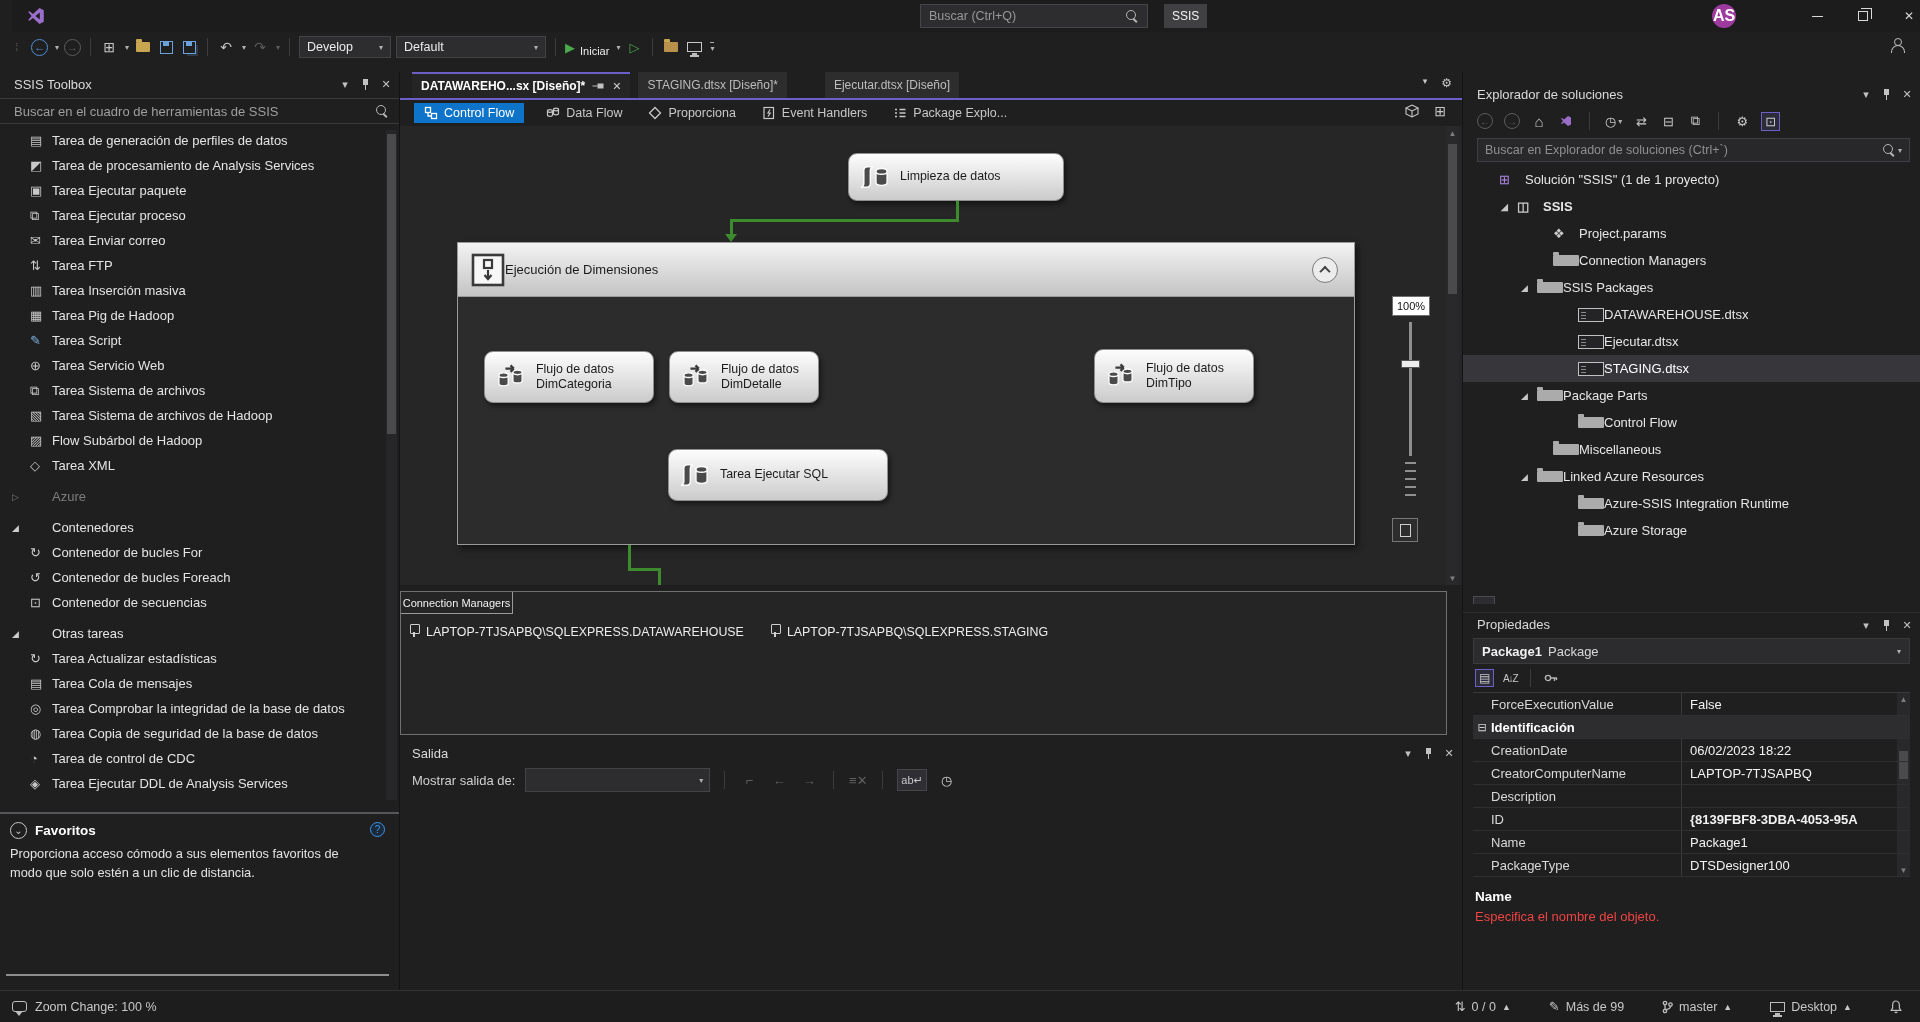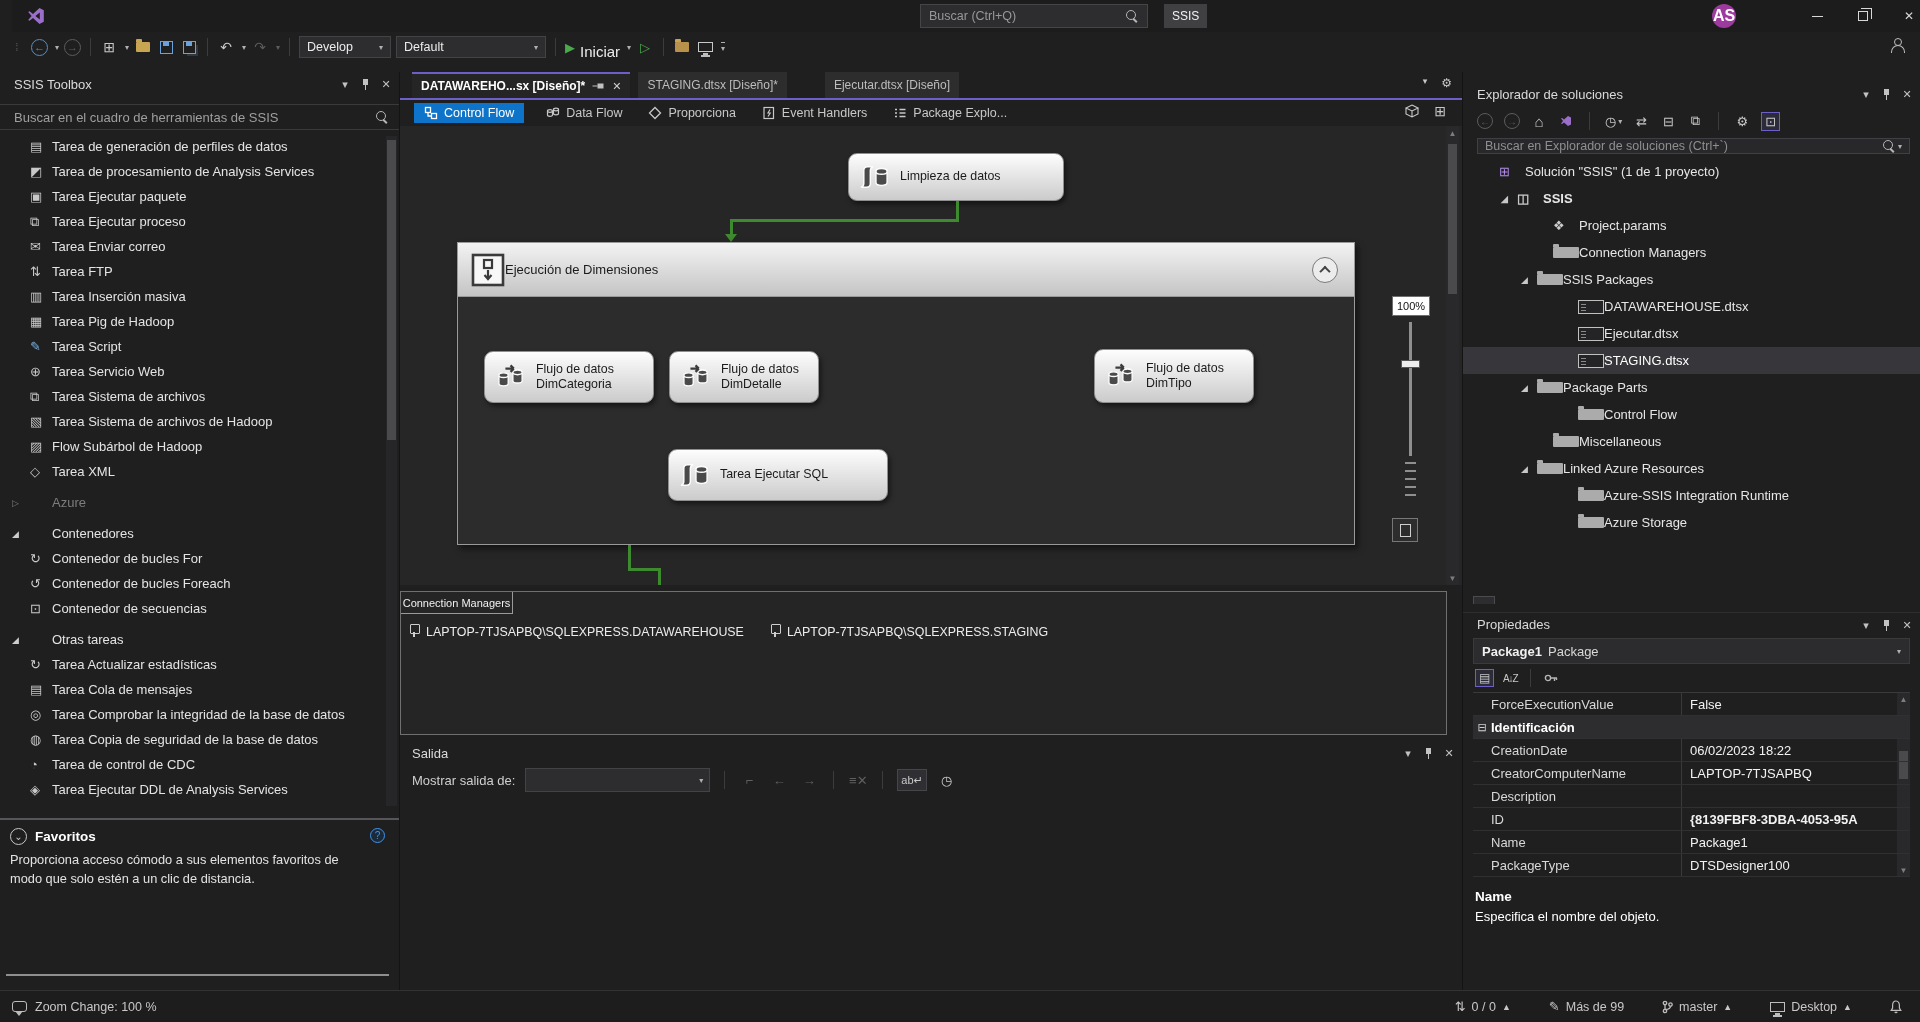--- a/index.html
+++ b/index.html
@@ -53,21 +53,21 @@
   .phead{height:24px;display:flex;align-items:center;position:relative;color:#dadada;font-size:13px;}
   .pbtns{position:absolute;right:6px;top:0;height:24px;display:flex;align-items:center;gap:9px;color:#c2c2c2;}
   .pbtn{font-size:11px;display:inline-flex;align-items:center;justify-content:center;width:14px;}
   .pin{width:9px;height:12px;position:relative;display:inline-block;}
   .pin::before{content:"";position:absolute;left:2px;top:1px;width:5px;height:6px;background:#c2c2c2;}
   .pin::after{content:"";position:absolute;left:4px;top:7px;width:1px;height:5px;background:#c2c2c2;}
 
   
   .tbx-head{padding-left:14px;}
   .tbx-search{height:26px;border-top:1px solid #3a3a3c;border-bottom:1px solid #3a3a3c;display:flex;align-items:center;
-              color:#9f9f9f;font-size:13px;padding:0 10px 0 14px;position:relative;margin-top:8px;}
+              color:#9f9f9f;font-size:13px;padding:0 10px 0 14px;position:relative;margin-top:2px;}
   .tbx-search .lbl{flex:1;}
   .mag{width:13px;height:13px;position:relative;display:inline-block;}
   .mag::before{content:"";position:absolute;left:0;top:0;width:8px;height:8px;border:1.5px solid #b5b5b5;border-radius:50%;}
   .mag::after{content:"";position:absolute;left:8px;top:8px;width:5px;height:1.6px;background:#b5b5b5;transform:rotate(45deg);transform-origin:0 0;}
   .tbx-list{position:relative;height:688px;overflow:hidden;padding-top:4px;}
   .tbx-row{display:flex;align-items:center;height:25px;color:#e4e4e4;font-size:13px;white-space:nowrap;overflow:hidden;max-width:382px;}
   .tbx-row .js-exp{display:none;}
   .tbx-row.group{margin-top:6px;}
   .tbx-row.group .js-exp{display:inline-flex;width:18px;font-size:9px;color:#cdcdcd;}
   .tbx-row.muted{color:#7d7d7d;}
@@ -141,21 +141,21 @@
   .oico{min-width:20px;height:22px;display:inline-flex;align-items:center;justify-content:center;font-size:13px;color:#5f5f5f;}
   .oico.on{color:#c8c8c8;}
   .outbody{flex:1;background:#1f1f1f;}
 
   
   .solexp{height:532px;display:flex;flex-direction:column;position:relative;}
   .setoolbar{height:30px;display:flex;align-items:center;gap:11px;padding-left:14px;color:#c8c8c8;}
   .seico{display:inline-flex;align-items:center;justify-content:center;font-size:13px;min-width:16px;}
   .seico.dis{color:#5c5c5c;}
   .seico.sel{border:1px solid #6c5fc7;padding:1px 3px;background:#2b2b3a;}
-  .sesearch{height:16px;margin:2px 10px 4px 14px;background:#28282a;border:1px solid #3f3f46;display:flex;align-items:center;
+  .sesearch{height:24px;margin:2px 10px 4px 14px;background:#28282a;border:1px solid #3f3f46;display:flex;align-items:center;
             color:#8f8f8f;font-size:12.5px;padding:0 7px;}
   .sesearch .lbl{flex:1;}
   .tree{flex:1;position:relative;overflow:hidden;}
   .trow{display:flex;align-items:center;height:27px;font-size:13px;color:#e6e6e6;white-space:nowrap;width:100%;}
   .trow .js-exp{width:16px;font-size:9px;color:#c8c8c8;display:inline-flex;}
   .trow .js-icon{width:26px;}
   .trow.bold{font-weight:bold;}
   .trow.selected{background:#37373b;color:#fff;}
   .setabs{height:26px;display:flex;align-items:flex-end;gap:2px;padding-left:10px;}
   .setab{padding:3px 10px 4px;font-size:12.5px;color:#9a9a9a;}
@@ -182,21 +182,21 @@
   .prow .vdiv{width:1px;height:100%;background:#3a3a3c;}
   .prow .val{flex:1;color:#f2f2f2;padding-left:8px;overflow:hidden;white-space:nowrap;}
   .prow.category{background:#2d2d30;}
   .prow.category .key{font-weight:bold;color:#fff;width:auto;}
   .prow.vbold .val{font-weight:bold;}
   .pgscroll{position:absolute;right:0;top:0;width:13px;height:100%;background:#29292b;}
   .pgscroll .arr{position:absolute;left:0;width:13px;height:13px;color:#7d7d7d;font-size:8px;display:flex;align-items:center;justify-content:center;}
   .pgscroll .thumb{position:absolute;left:2px;top:58px;width:9px;height:28px;background:#4a4a4d;}
   .phelp{margin:8px 10px 0 10px;padding:4px 2px;}
   .phelp .ht{font-weight:bold;color:#fff;font-size:13.5px;}
-  .phelp .hb{color:#ffffff;font-size:13px;margin-top:5px;}
+  .phelp .hb{color:#ef4444;font-size:13px;margin-top:5px;}
 
   
   .statusbar{position:absolute;left:0;top:990px;width:100%;height:32px;background:#1d1d1d;border-top:1px solid #333336;
              display:flex;align-items:center;padding:0 18px 0 12px;color:#c8c8c8;font-size:12.5px;gap:8px;}
   .bubble{width:15px;height:11px;border:1.4px solid #bdbdbd;border-radius:3px;position:relative;display:inline-block;}
   .bubble::after{content:"";position:absolute;left:2px;bottom:-5px;width:0;height:0;border-left:4px solid transparent;border-right:4px solid transparent;border-top:5px solid #bdbdbd;}
   .sitem{display:flex;align-items:center;gap:6px;margin-left:30px;}
   .monitor{width:15px;height:10px;border:1.4px solid #bdbdbd;position:relative;display:inline-block;}
   .monitor::after{content:"";position:absolute;left:4px;bottom:-4px;width:5px;height:2px;background:#bdbdbd;box-shadow:-2px 2px 0 0 #bdbdbd,2px 2px 0 0 #bdbdbd;}
   .upchev{font-size:9px;color:#c8c8c8;}
@@ -274,21 +274,21 @@
       <span>Develop</span>
         <span class="caret">▾</span>
     </span>
     <span class="combo" style="width:150px;">
       <span>Default</span>
         <span class="caret">▾</span>
     </span>
     <span class="tsep"></span>
     <span class="tico" style="gap:5px;">
       <span class="play">▶</span>
-        <span style="color:#ececec;font-size:15px;margin-top:8px;">Iniciar</span>
+        <span style="color:#ececec;font-size:11px;margin-top:8px;">Iniciar</span>
         <span class="caret">▾</span>
     </span>
     <span class="tico play">▷</span>
     <span class="tsep"></span>
     <span class="tico">
         <span class="cfold" style="background:#b8924a;"></span>
       </span>
     <span class="tico">
         <span class="monitor" style="border-color:#c8c8c8;"></span>
       </span>

